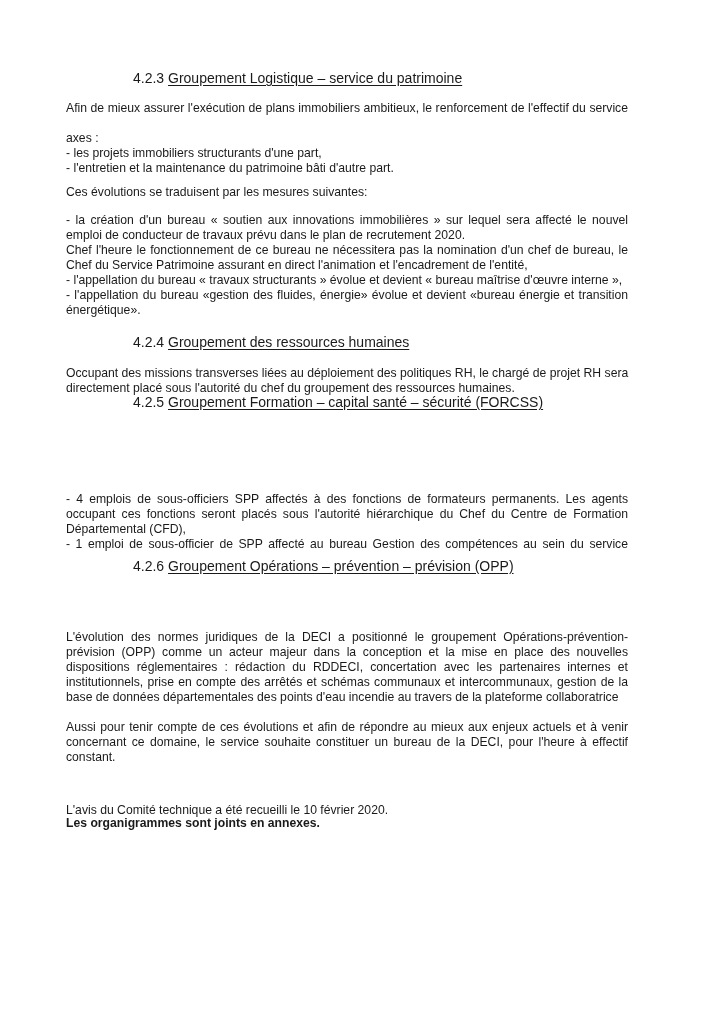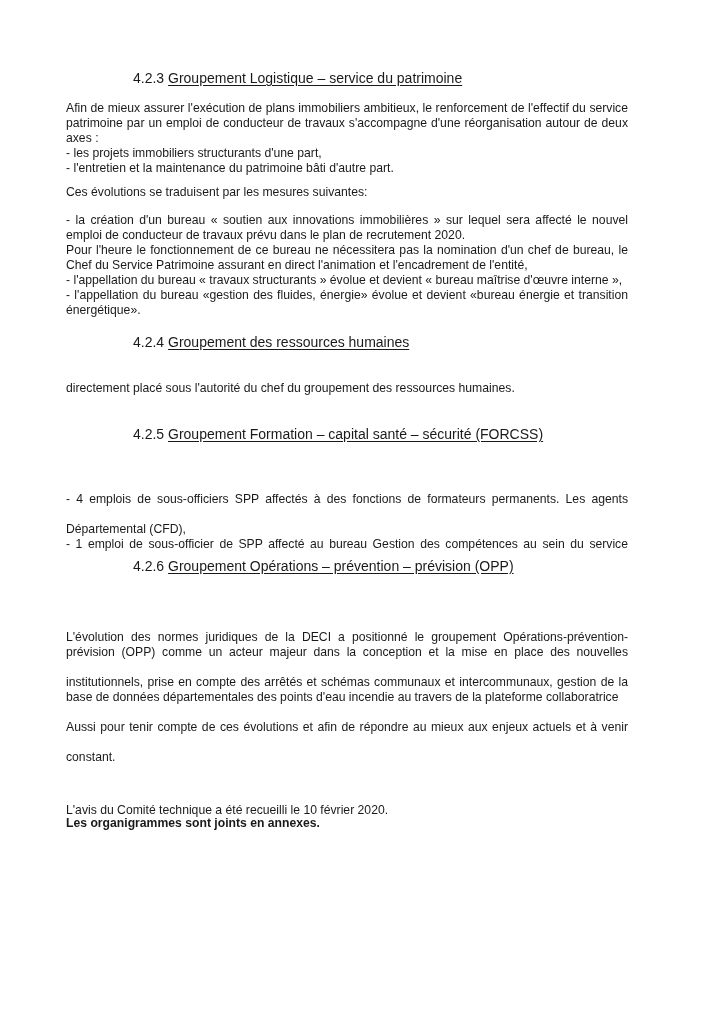--- a/index.html
+++ b/index.html
@@ -15,53 +15,56 @@
 </head>
 <body>
 
 <div class="page">
 
   <div class="heading" style="top:70px">
     <span>4.2.3</span>
     <span class="u">Groupement Logistique – service du patrimoine</span>
   </div>
   <div class="line just" style="top:101px">Afin de mieux assurer l'exécution de plans immobiliers ambitieux, le renforcement de l'effectif du service</div>
-  <div class="line just" style="top:116px">patrimoine par un emploi de conducteur de travaux s'accompagne d'une réorganisation autour de deux</div>
   <div class="line" style="top:131px">axes :</div>
   <div class="line" style="top:146px">- les projets immobiliers structurants d'une part,</div>
   <div class="line" style="top:161px">- l'entretien et la maintenance du patrimoine bâti d'autre part.</div>
   <div class="line" style="top:185px">Ces évolutions se traduisent par les mesures suivantes:</div>
   <div class="line just" style="top:213px">- la création d'un bureau « soutien aux innovations immobilières » sur lequel sera affecté le nouvel</div>
   <div class="line" style="top:228px">emploi de conducteur de travaux prévu dans le plan de recrutement 2020.</div>
-  <div class="line just" style="top:243px">Pour l'heure le fonctionnement de ce bureau ne nécessitera pas la nomination d'un chef de bureau, le</div>
+  <div class="line just" style="top:243px">Chef l'heure le fonctionnement de ce bureau ne nécessitera pas la nomination d'un chef de bureau, le</div>
   <div class="line" style="top:258px">Chef du Service Patrimoine assurant en direct l'animation et l'encadrement de l'entité,</div>
   <div class="line" style="top:273px">- l'appellation du bureau « travaux structurants » évolue et devient « bureau maîtrise d'œuvre interne »,</div>
   <div class="line just" style="top:288px">- l'appellation du bureau «gestion des fluides, énergie» évolue et devient «bureau énergie et transition</div>
   <div class="line" style="top:303px">énergétique».</div>
 
   <div class="heading" style="top:334px">
     <span>4.2.4</span>
     <span class="u">Groupement des ressources humaines</span>
   </div>
+  <div class="line" style="top:366px">Occupant des missions transverses liées au déploiement des politiques RH, le chargé de projet RH sera</div>
   <div class="line" style="top:381px">directement placé sous l'autorité du chef du groupement des ressources humaines.</div>
 
-  <div class="heading" style="top:426px">
+  <div class="heading" style="top:394px">
     <span>4.2.5</span>
     <span class="u">Groupement Formation – capital santé – sécurité (FORCSS)</span>
   </div>
   <div class="line just" style="top:492px">- 4 emplois de sous-officiers SPP affectés à des fonctions de formateurs permanents. Les agents</div>
+  <div class="line just" style="top:507px">occupant ces fonctions seront placés sous l'autorité hiérarchique du Chef du Centre de Formation</div>
   <div class="line" style="top:522px">Départemental (CFD),</div>
   <div class="line just" style="top:537px">- 1 emploi de sous-officier de SPP affecté au bureau Gestion des compétences au sein du service</div>
 
   <div class="heading" style="top:558px">
     <span>4.2.6</span>
     <span class="u">Groupement Opérations – prévention – prévision (OPP)</span>
   </div>
   <div class="line just" style="top:630px">L'évolution des normes juridiques de la DECI a positionné le groupement Opérations-prévention-</div>
   <div class="line just" style="top:645px">prévision (OPP) comme un acteur majeur dans la conception et la mise en place des nouvelles</div>
+  <div class="line just" style="top:660px">dispositions réglementaires : rédaction du RDDECI, concertation avec les partenaires internes et</div>
   <div class="line" style="top:690px">base de données départementales des points d'eau incendie au travers de la plateforme collaboratrice</div>
   <div class="line just" style="top:675px">institutionnels, prise en compte des arrêtés et schémas communaux et intercommunaux, gestion de la</div>
   <div class="line just" style="top:720px">Aussi pour tenir compte de ces évolutions et afin de répondre au mieux aux enjeux actuels et à venir</div>
+  <div class="line just" style="top:735px">concernant ce domaine, le service souhaite constituer un bureau de la DECI, pour l'heure à effectif</div>
   <div class="line" style="top:750px">constant.</div>
 
   <div class="line bold" style="top:778px">Les organigrammes sont joints en annexes.</div>
   <div class="line" style="top:803px">L'avis du Comité technique a été recueilli le 10 février 2020.</div>
 </div>
 
 </body></html>

